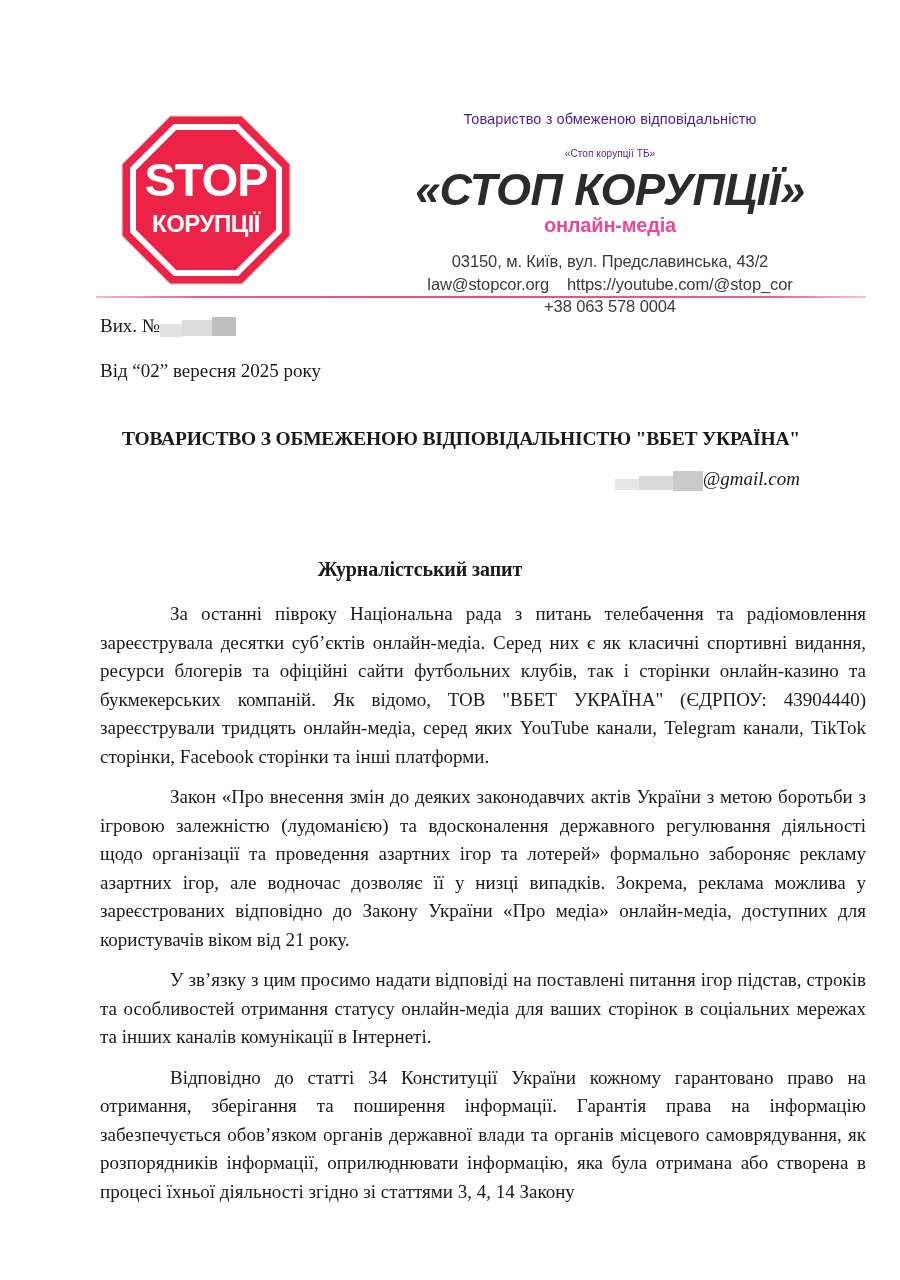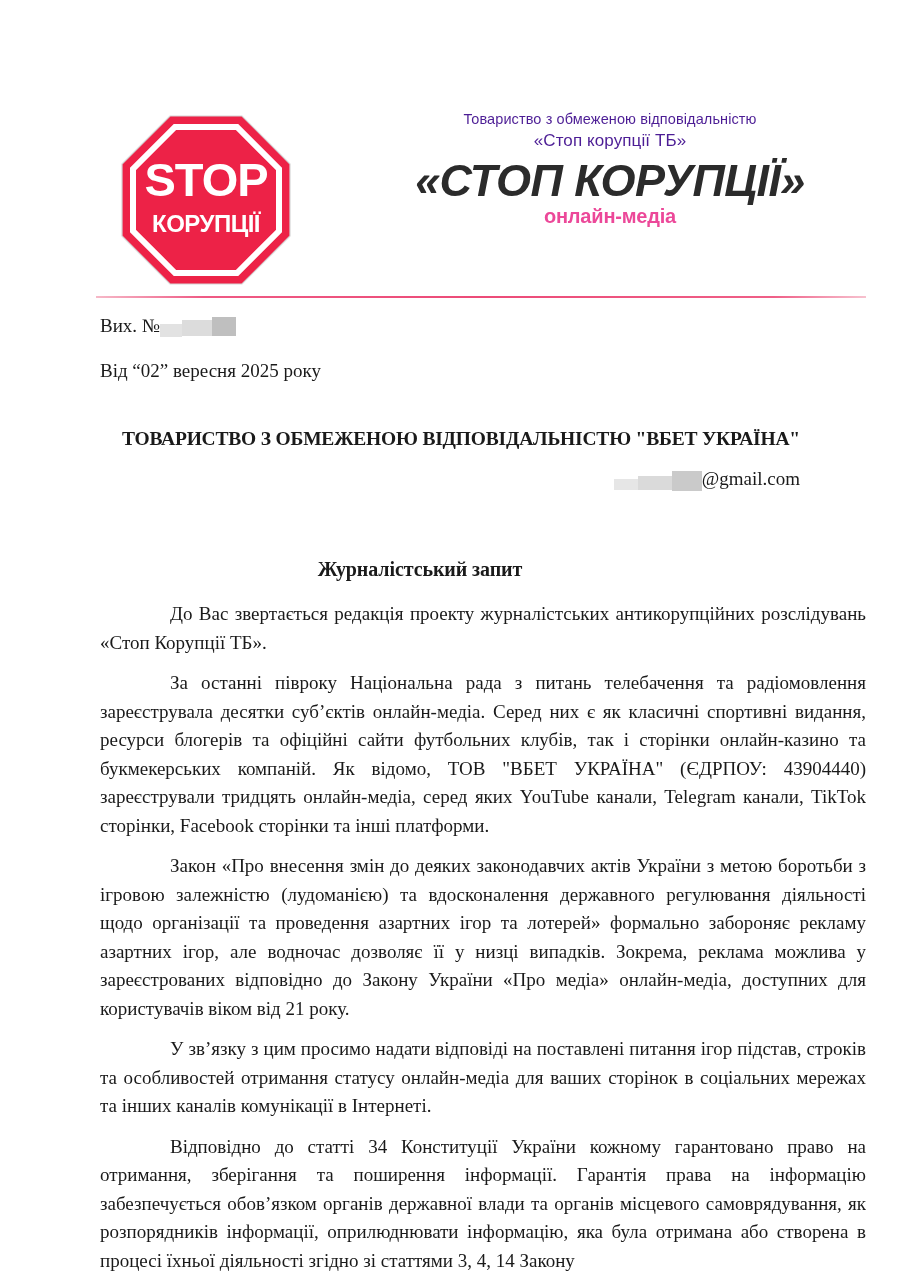--- a/index.html
+++ b/index.html
@@ -52,23 +52,23 @@
     font-family: "Liberation Sans", "DejaVu Sans", sans-serif;
     color: #2e2e2e;
   }
   .ident-org {
     font-size: 14.5px;
     line-height: 1.28;
     color: #4c1d95;
     letter-spacing: 0.1px;
   }
   .ident-org .sub {
-    font-size: 17px;
+    font-size: 10px;
     display: block;
-    margin-top: 1px;
+    margin-top: 19px;
   }
   .ident-title {
     margin-top: 7px;
     font-size: 45px;
     font-weight: bold;
     letter-spacing: -0.6px;
     line-height: 1.0;
     color: #2b2b2b;
     white-space: nowrap;
     font-style: italic;
@@ -149,20 +149,21 @@
   .addr-line2 {
     margin-top: 14px;
     font-size: 18.5px;
     font-weight: bold;
     letter-spacing: -0.1px;
     text-align: right;
   }
   .addr-line3 {
     margin-top: 18px;
     font-size: 19px;
+    font-style: italic;
   }
   .redact-mail i:nth-child(1) { width: 24px; height: 11px; background: #e6e6e6; position: relative; top: 4px; }
   .redact-mail i:nth-child(2) { width: 34px; height: 14px; background: #dadada; position: relative; top: 2px; }
   .redact-mail i:nth-child(3) { width: 30px; height: 20px; background: #cacaca; }
 
   .doc-title {
     position: absolute;
     left: 0;
     top: 258px;
     width: 840px;
@@ -207,20 +208,29 @@
 
     <div class="ident">
       <div class="ident-org">
         <span>Товариство з обмеженою відповідальністю</span>
         <span class="sub">«Стоп корупції ТБ»</span>
       </div>
 
       <div class="ident-title">«СТОП КОРУПЦІЇ»</div>
       <div class="ident-sub">онлайн-медіа</div>
 
+      <div class="ident-contacts">
+        <span class="row">03150, м. Київ, вул. Предславинська, 43/2</span>
+        <span class="row">
+          <span>law@stopcor.org</span>
+          <span class="gap"></span>
+          <span>https://youtube.com/@stop_cor</span>
+        </span>
+        <span class="row">+38 063 578 0004</span>
+      </div>
     </div>
 
     <div class="rule"></div>
   </div>
 
   <div class="body-area">
 
     <div class="meta">
       <span class="meta-row">
         <span>Вих. №</span><span class="redact redact-ref"><i></i><i></i><i></i></span>
@@ -231,21 +241,20 @@
     <div class="addressee">
       <div class="addr-line1">ТОВАРИСТВО З ОБМЕЖЕНОЮ ВІДПОВІДАЛЬНІСТЮ "ВБЕТ УКРАЇНА"</div>
       <div class="addr-line3">
         <span class="redact redact-mail"><i></i><i></i><i></i></span><span>@gmail.com</span>
       </div>
     </div>
 
     <div class="doc-title">Журналістський запит</div>
 
     <div class="content">
-      <p class="para">До Вас звертається редакція проекту журналістських антикорупційних розслідувань «Стоп Корупції ТБ».</p>
       <p class="para">За останні півроку Національна рада з питань телебачення та радіомовлення зареєструвала десятки суб’єктів онлайн-медіа. Серед них є як класичні спортивні видання, ресурси блогерів та офіційні сайти футбольних клубів, так і сторінки онлайн-казино та букмекерських компаній. Як відомо, ТОВ "ВБЕТ УКРАЇНА" (ЄДРПОУ: 43904440) зареєстрували тридцять онлайн-медіа, серед яких YouTube канали, Telegram канали, TikTok сторінки, Facebook сторінки та інші платформи.</p>
       <p class="para">Закон «Про внесення змін до деяких законодавчих актів України з метою боротьби з ігровою залежністю (лудоманією) та вдосконалення державного регулювання діяльності щодо організації та проведення азартних ігор та лотерей» формально забороняє рекламу азартних ігор, але водночас дозволяє її у низці випадків. Зокрема, реклама можлива у зареєстрованих відповідно до Закону України «Про медіа» онлайн-медіа, доступних для користувачів віком від 21 року.</p>
       <p class="para">У зв’язку з цим просимо надати відповіді на поставлені питання ігор підстав, строків та особливостей отримання статусу онлайн-медіа для ваших сторінок в соціальних мережах та інших каналів комунікації в Інтернеті.</p>
       <p class="para">Відповідно до статті 34 Конституції України кожному гарантовано право на отримання, зберігання та поширення інформації. Гарантія права на інформацію забезпечується обов’язком органів державної влади та органів місцевого самоврядування, як розпорядників інформації, оприлюднювати інформацію, яка була отримана або створена в процесі їхньої діяльності згідно зі статтями 3, 4, 14 Закону</p>
     </div>
 
   </div>
 </div>
 
 </body></html>

